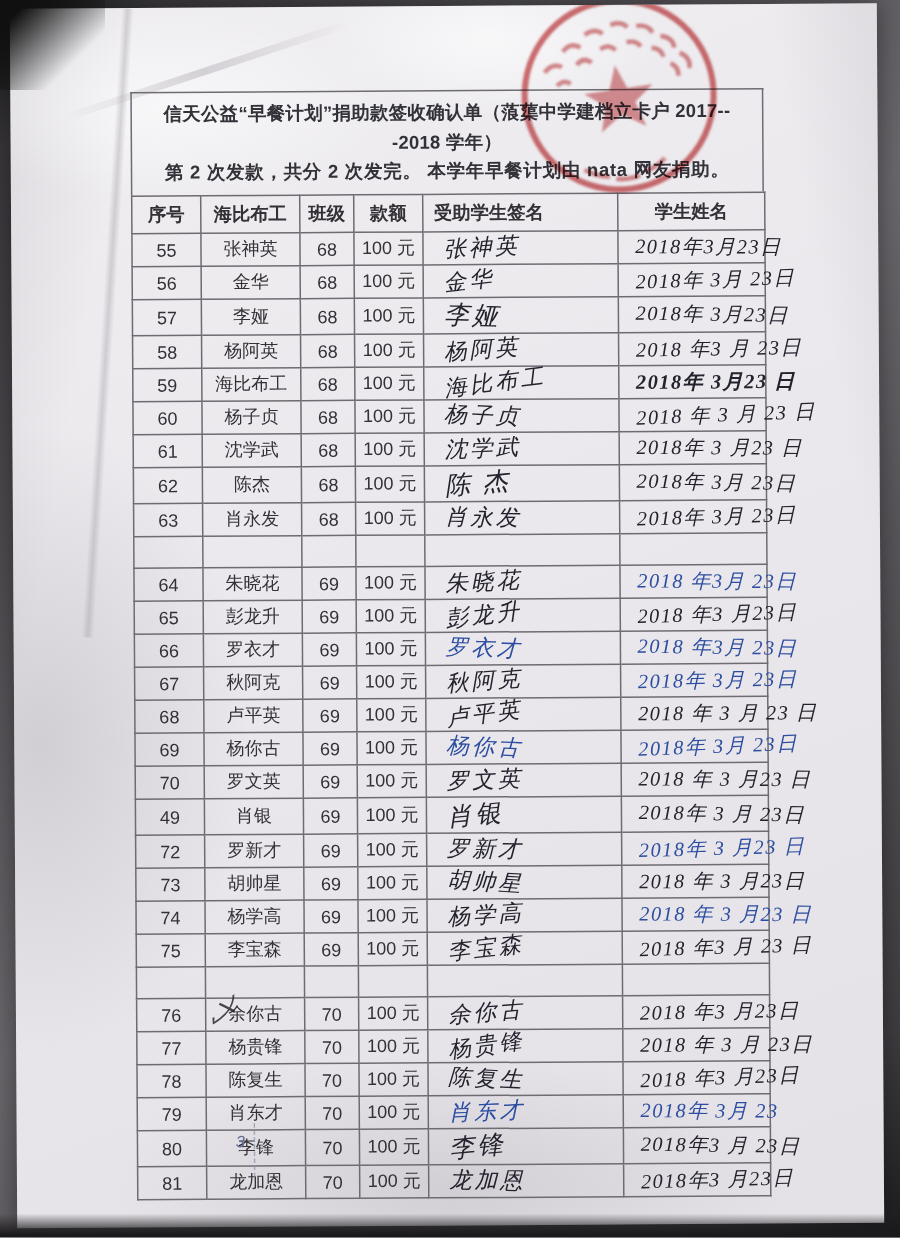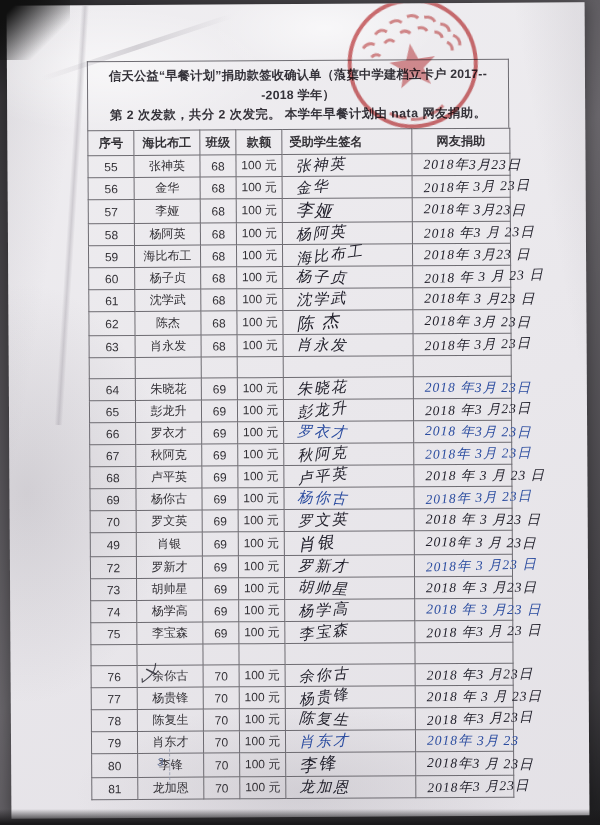--- a/index.html
+++ b/index.html
@@ -104,21 +104,21 @@
           <col style="width:130px">
           <col style="width:98px">
       </colgroup>
       <thead>
         <tr>
             <th class="c">序号</th>
             <th class="c">海比布工</th>
             <th class="c">班级</th>
             <th class="c">款额</th>
             <th class="l">受助学生签名</th>
-            <th class="c">网友捐助</th>
+            <th class="c">学生姓名</th>
           </tr>
       </thead>
       <tbody id="rows">
           <tr>
             <td class="c">55</td>
             <td class="c namecell">张神英</td>
             <td class="c">68</td>
             <td class="c">100 元</td>
             <td class="l"><span class="hw sig ink-black" style="transform: rotate(-3deg); font-size: 15px;">张神英</span></td>
             <td class="l"><span class="hw dt ink-black" style="transform: rotate(0.6deg); font-style: italic;">2018年3月23日</span></td>
@@ -146,21 +146,21 @@
             <td class="c">100 元</td>
             <td class="l"><span class="hw sig ink-black" style="transform: rotate(-4deg); font-size: 15px;">杨阿英</span></td>
             <td class="l"><span class="hw dt ink-black" style="transform: rotate(-0.6deg);">2018 年3 月 23日</span></td>
           </tr>
           <tr>
             <td class="c">59</td>
             <td class="c namecell">海比布工</td>
             <td class="c">68</td>
             <td class="c">100 元</td>
             <td class="l"><span class="hw sig ink-black" style="transform: rotate(-7deg); font-size: 15px;">海比布工</span></td>
-            <td class="l"><span class="hw dt ink-black" style="transform: rotate(0deg);">2018年 3月23 日</span></td>
+            <td class="l"><span class="hw dt ink-black" style="transform: rotate(0deg); font-weight: bold;">2018年 3月23 日</span></td>
           </tr>
           <tr>
             <td class="c">60</td>
             <td class="c namecell">杨子贞</td>
             <td class="c">68</td>
             <td class="c">100 元</td>
             <td class="l"><span class="hw sig ink-black" style="transform: rotate(3deg); font-size: 15px;">杨子贞</span></td>
             <td class="l"><span class="hw dt ink-black" style="transform: rotate(-1.8deg);">2018 年 3 月 23 日</span></td>
           </tr>
           <tr>

